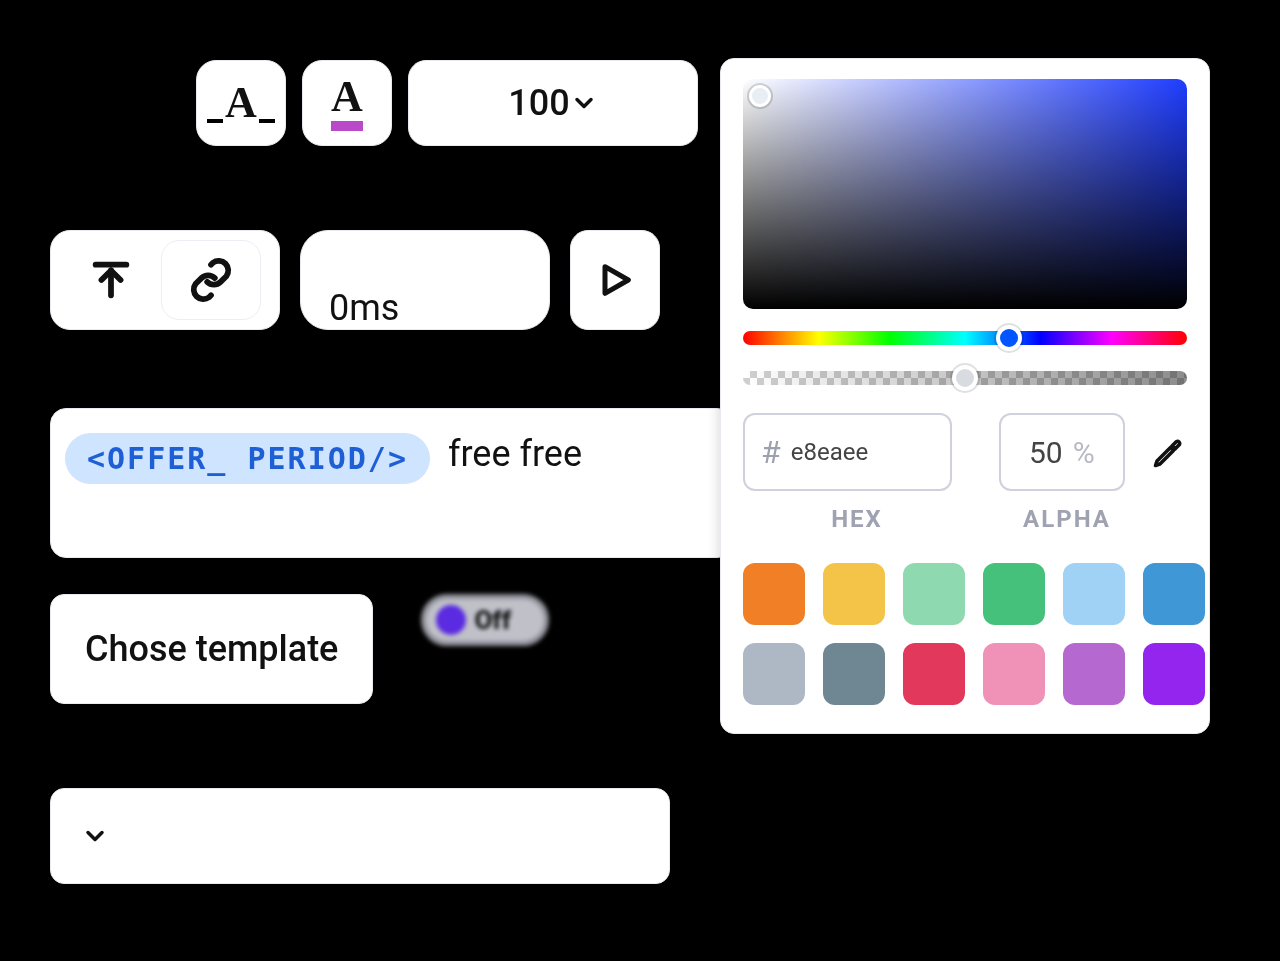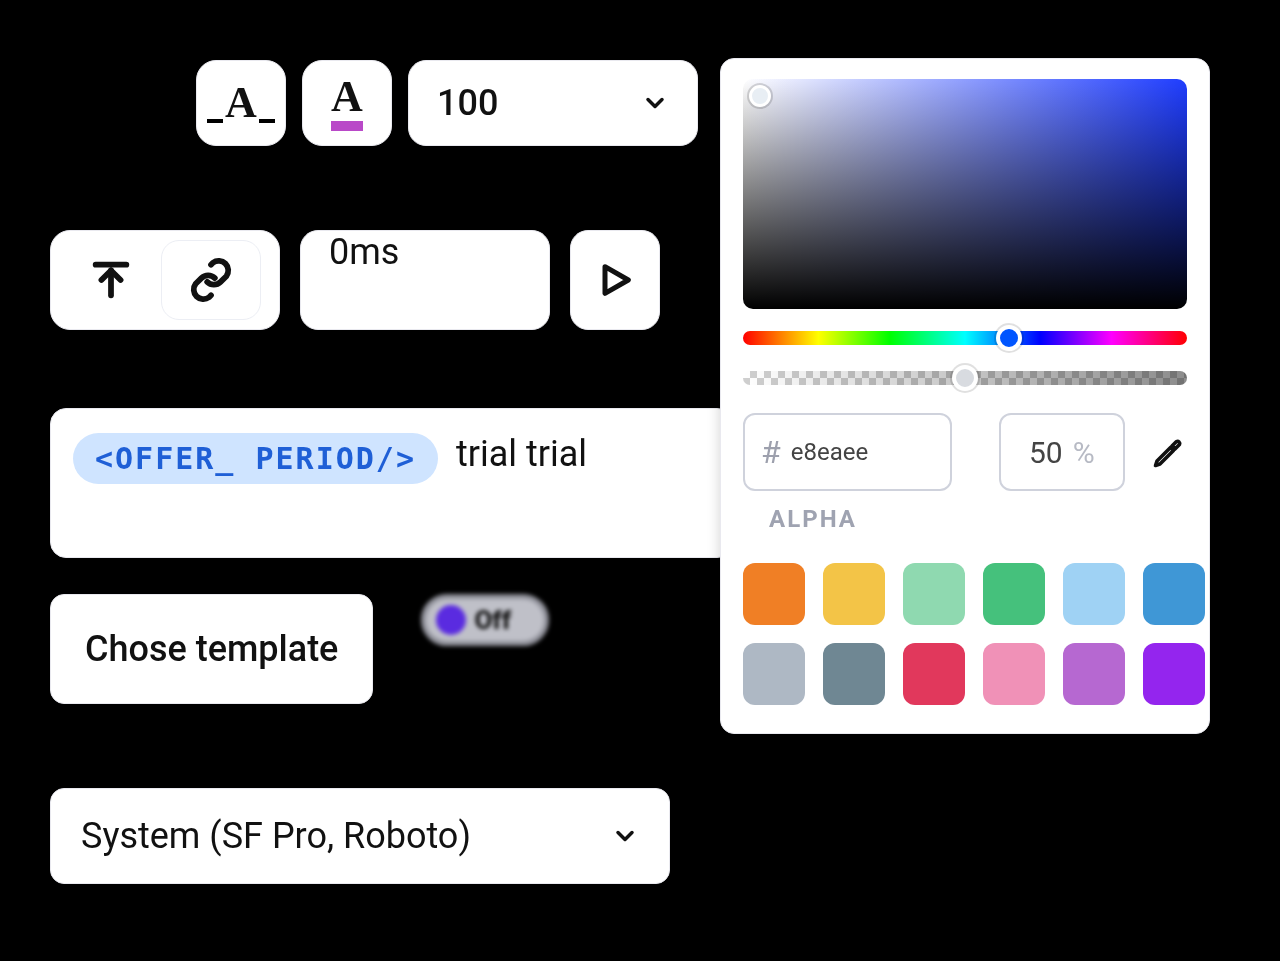--- a/index.html
+++ b/index.html
@@ -46,56 +46,56 @@
   .strike-a .dash-l { left:-18px; }
   .strike-a .dash-r { right:-18px; }
   .under-a {
     font-family: Georgia, 'Times New Roman', serif;
     font-weight:700; font-size:44px; line-height:1;
     border-bottom:10px solid #b949c8; padding-bottom:2px;
   }
   .select100 {
     background:#fff; border:1px solid #e9e9ef; border-radius:18px;
     height:86px; width:290px; display:flex; align-items:center;
-    justify-content:space-between; padding:0 28px;
+    justify-content:center; padding:0 28px;
     box-shadow:0 2px 6px rgba(0,0,0,0.12);
     font-size:36px; font-weight:500;
   }
 
   
   #r2labels { margin-top:30px; gap:0; }
   #lbl-image { width:260px; }
   #lbl-close { }
   #r2 { margin-top:14px; gap:20px; }
   .uploadgrp {
     background:#fff; border:1px solid #e9e9ef; border-radius:20px;
     height:100px; width:230px; display:flex; align-items:center;
     padding:10px; box-shadow:0 2px 6px rgba(0,0,0,0.12);
   }
   .up-slot { width:100px; height:80px; display:flex; align-items:center; justify-content:center; }
   .link-slot {
     width:100px;height:80px;border:1px solid #eceef4;border-radius:18px;
     display:flex;align-items:center;justify-content:center;
   }
   .delay-input{
-    background:#fff;border:1px solid #e9e9ef;border-radius:18px;height:100px;
-    width:250px;display:flex;align-items:flex-start;padding:0 28px;font-size:36px;
+    background:#fff;border:1px solid #e9e9ef;border-radius:28px;height:100px;
+    width:250px;display:flex;align-items:flex-end;padding:0 28px;font-size:36px;
     box-shadow:0 2px 6px rgba(0,0,0,0.12);
   }
   .play-btn{
     background:#fff;border:1px solid #e9e9ef;border-radius:18px;height:100px;width:90px;
     display:flex;align-items:center;justify-content:center;
     box-shadow:0 2px 6px rgba(0,0,0,0.12);
   }
 
   
   #lbl-free { margin-top:26px; }
   .textarea{
     background:#fff;border:1px solid #e9e9ef;border-radius:16px;
-    width:683px;height:150px;padding:24px 22px;box-shadow:0 2px 6px rgba(0,0,0,0.12);
+    width:683px;height:150px;padding:24px 14px;box-shadow:0 2px 6px rgba(0,0,0,0.12);
     font-size:36px;display:flex;align-items:flex-start;gap:18px;
   }
   .token{
     background:#cfe4ff;color:#1f5fd6;border-radius:999px;
     padding:8px 22px;font-family:ui-monospace, SFMono-Regular, Menlo, Consolas, monospace;
     font-size:30px;letter-spacing:2px;font-weight:600;
   }
 
   
   #r4{margin-top:36px;gap:48px;align-items:flex-start;}
@@ -228,39 +228,38 @@
       <svg width="40" height="40" viewBox="0 0 24 24" fill="none" stroke="#111" stroke-width="3" stroke-linejoin="round" stroke-linecap="round">
           <polygon points="6 4 20 12 6 20 6 4"></polygon>
         </svg>
     </div>
   </div>
 
   <div id="lbl-free" class="blur-label">Free trial offer text</div>
   <div style="height:12px"></div>
   <div class="textarea">
     <span class="token">&lt;OFFER_ PERIOD/&gt;</span>
-    <span>trial trial</span>
+    <span>free free</span>
   </div>
 
   <div id="r4" class="row">
     <div class="template-btn">
       <span>Chose template</span>
     </div>
     <div>
       <div class="toggle">
         <div class="knob"></div>
         <div class="tlabel">Off</div>
       </div>
       <div id="lbl-hard" class="blur-label" style="font-size:30px">Hard paywall</div>
     </div>
   </div>
 
   <div id="lbl-font" class="blur-label">Font</div>
   <div class="font-select">
-    <span>System (SF Pro, Roboto)</span>
     <svg width="28" height="28" viewBox="0 0 24 24" fill="none" stroke="#111" stroke-width="3" stroke-linecap="round" stroke-linejoin="round">
         <polyline points="6 9 12 15 18 9"></polyline>
       </svg>
   </div>
 
 </div>
 
 <div class="picker">
   <div class="sv">
     <div class="cursor"></div>
@@ -279,20 +278,21 @@
     <div class="alphawrap">
       <span>50</span>
       <span class="pct">%</span>
     </div>
     <svg class="eyedrop" viewBox="0 0 24 24" fill="none" stroke="#111" stroke-width="2.4" stroke-linecap="round" stroke-linejoin="round">
       <path d="M3 21l3-1 9-9-2-2-9 9-1 3z"></path>
         <path d="M14 8l2 2 3-3a1.5 1.5 0 0 0-2-2l-3 3z"></path>
     </svg>
   </div>
   <div class="labels">
+    <span class="hx">HEX</span>
     <span class="al">ALPHA</span>
   </div>
   <div class="swatches" id="swatches">
       <div class="swatch" style="background: rgb(240, 127, 37);"></div>
       <div class="swatch" style="background: rgb(243, 196, 71);"></div>
       <div class="swatch" style="background: rgb(143, 217, 176);"></div>
       <div class="swatch" style="background: rgb(69, 193, 124);"></div>
       <div class="swatch" style="background: rgb(159, 210, 244);"></div>
       <div class="swatch" style="background: rgb(63, 151, 214);"></div>
       <div class="swatch" style="background: rgb(174, 184, 196);"></div>

